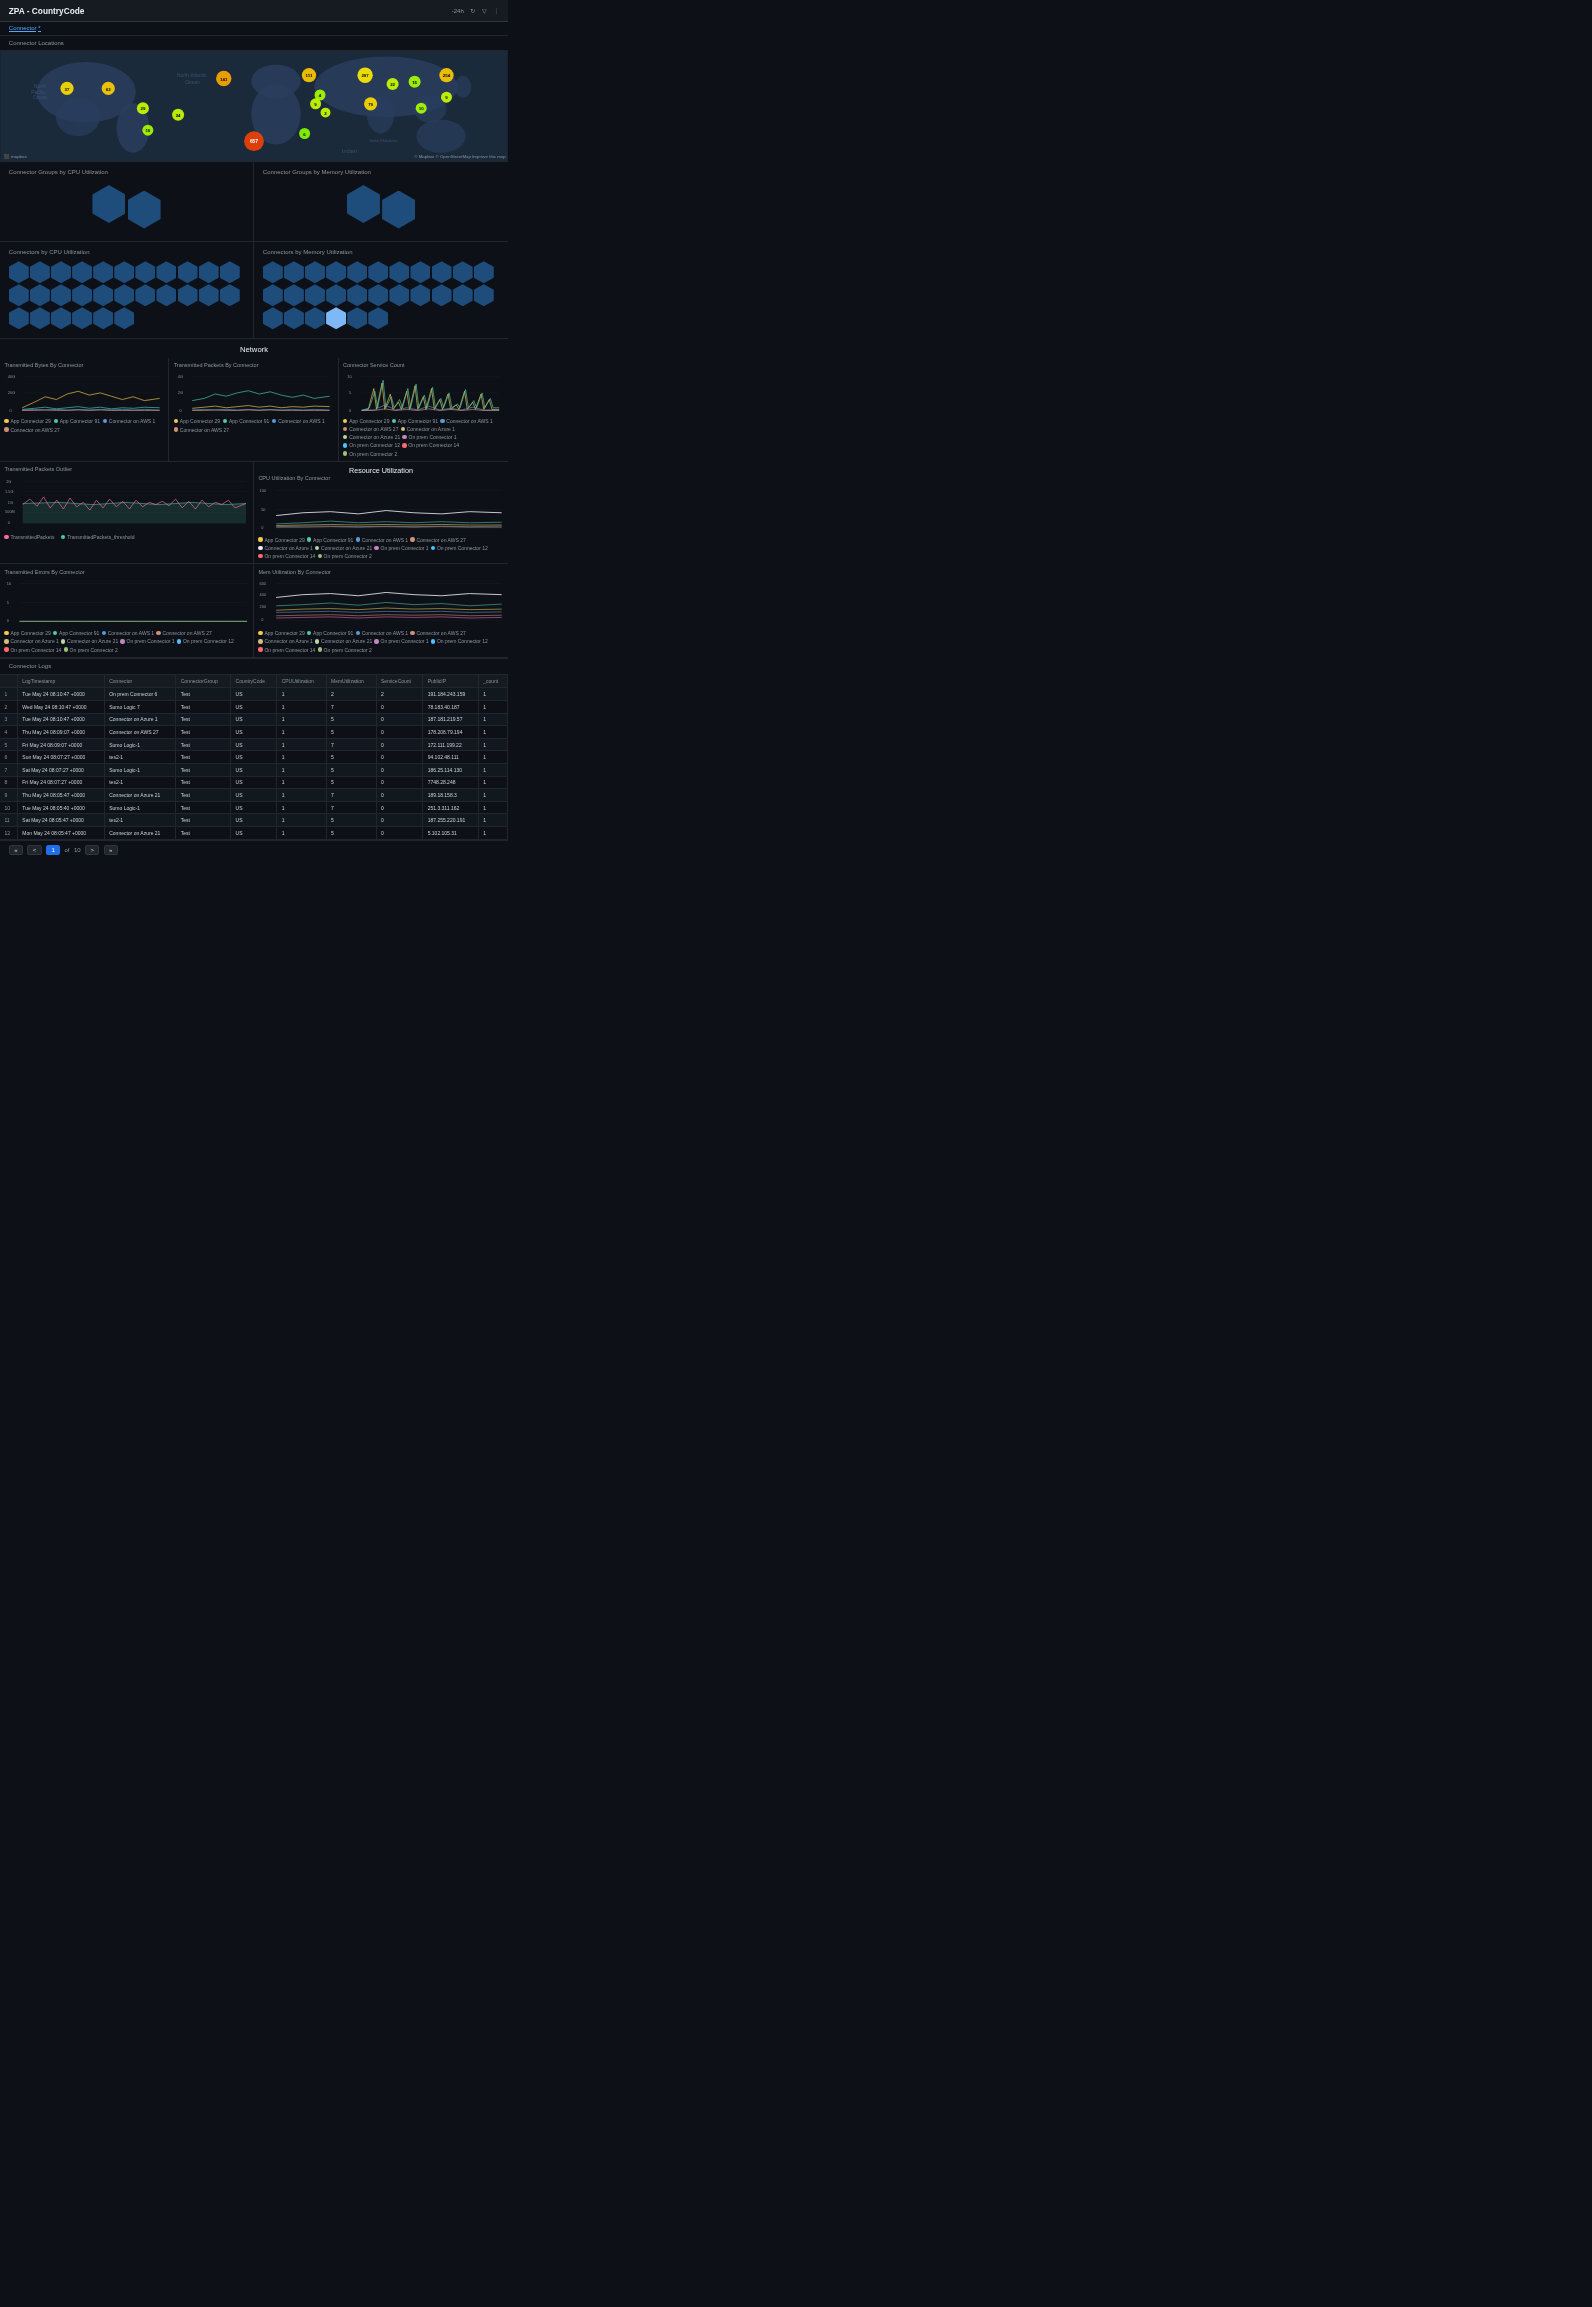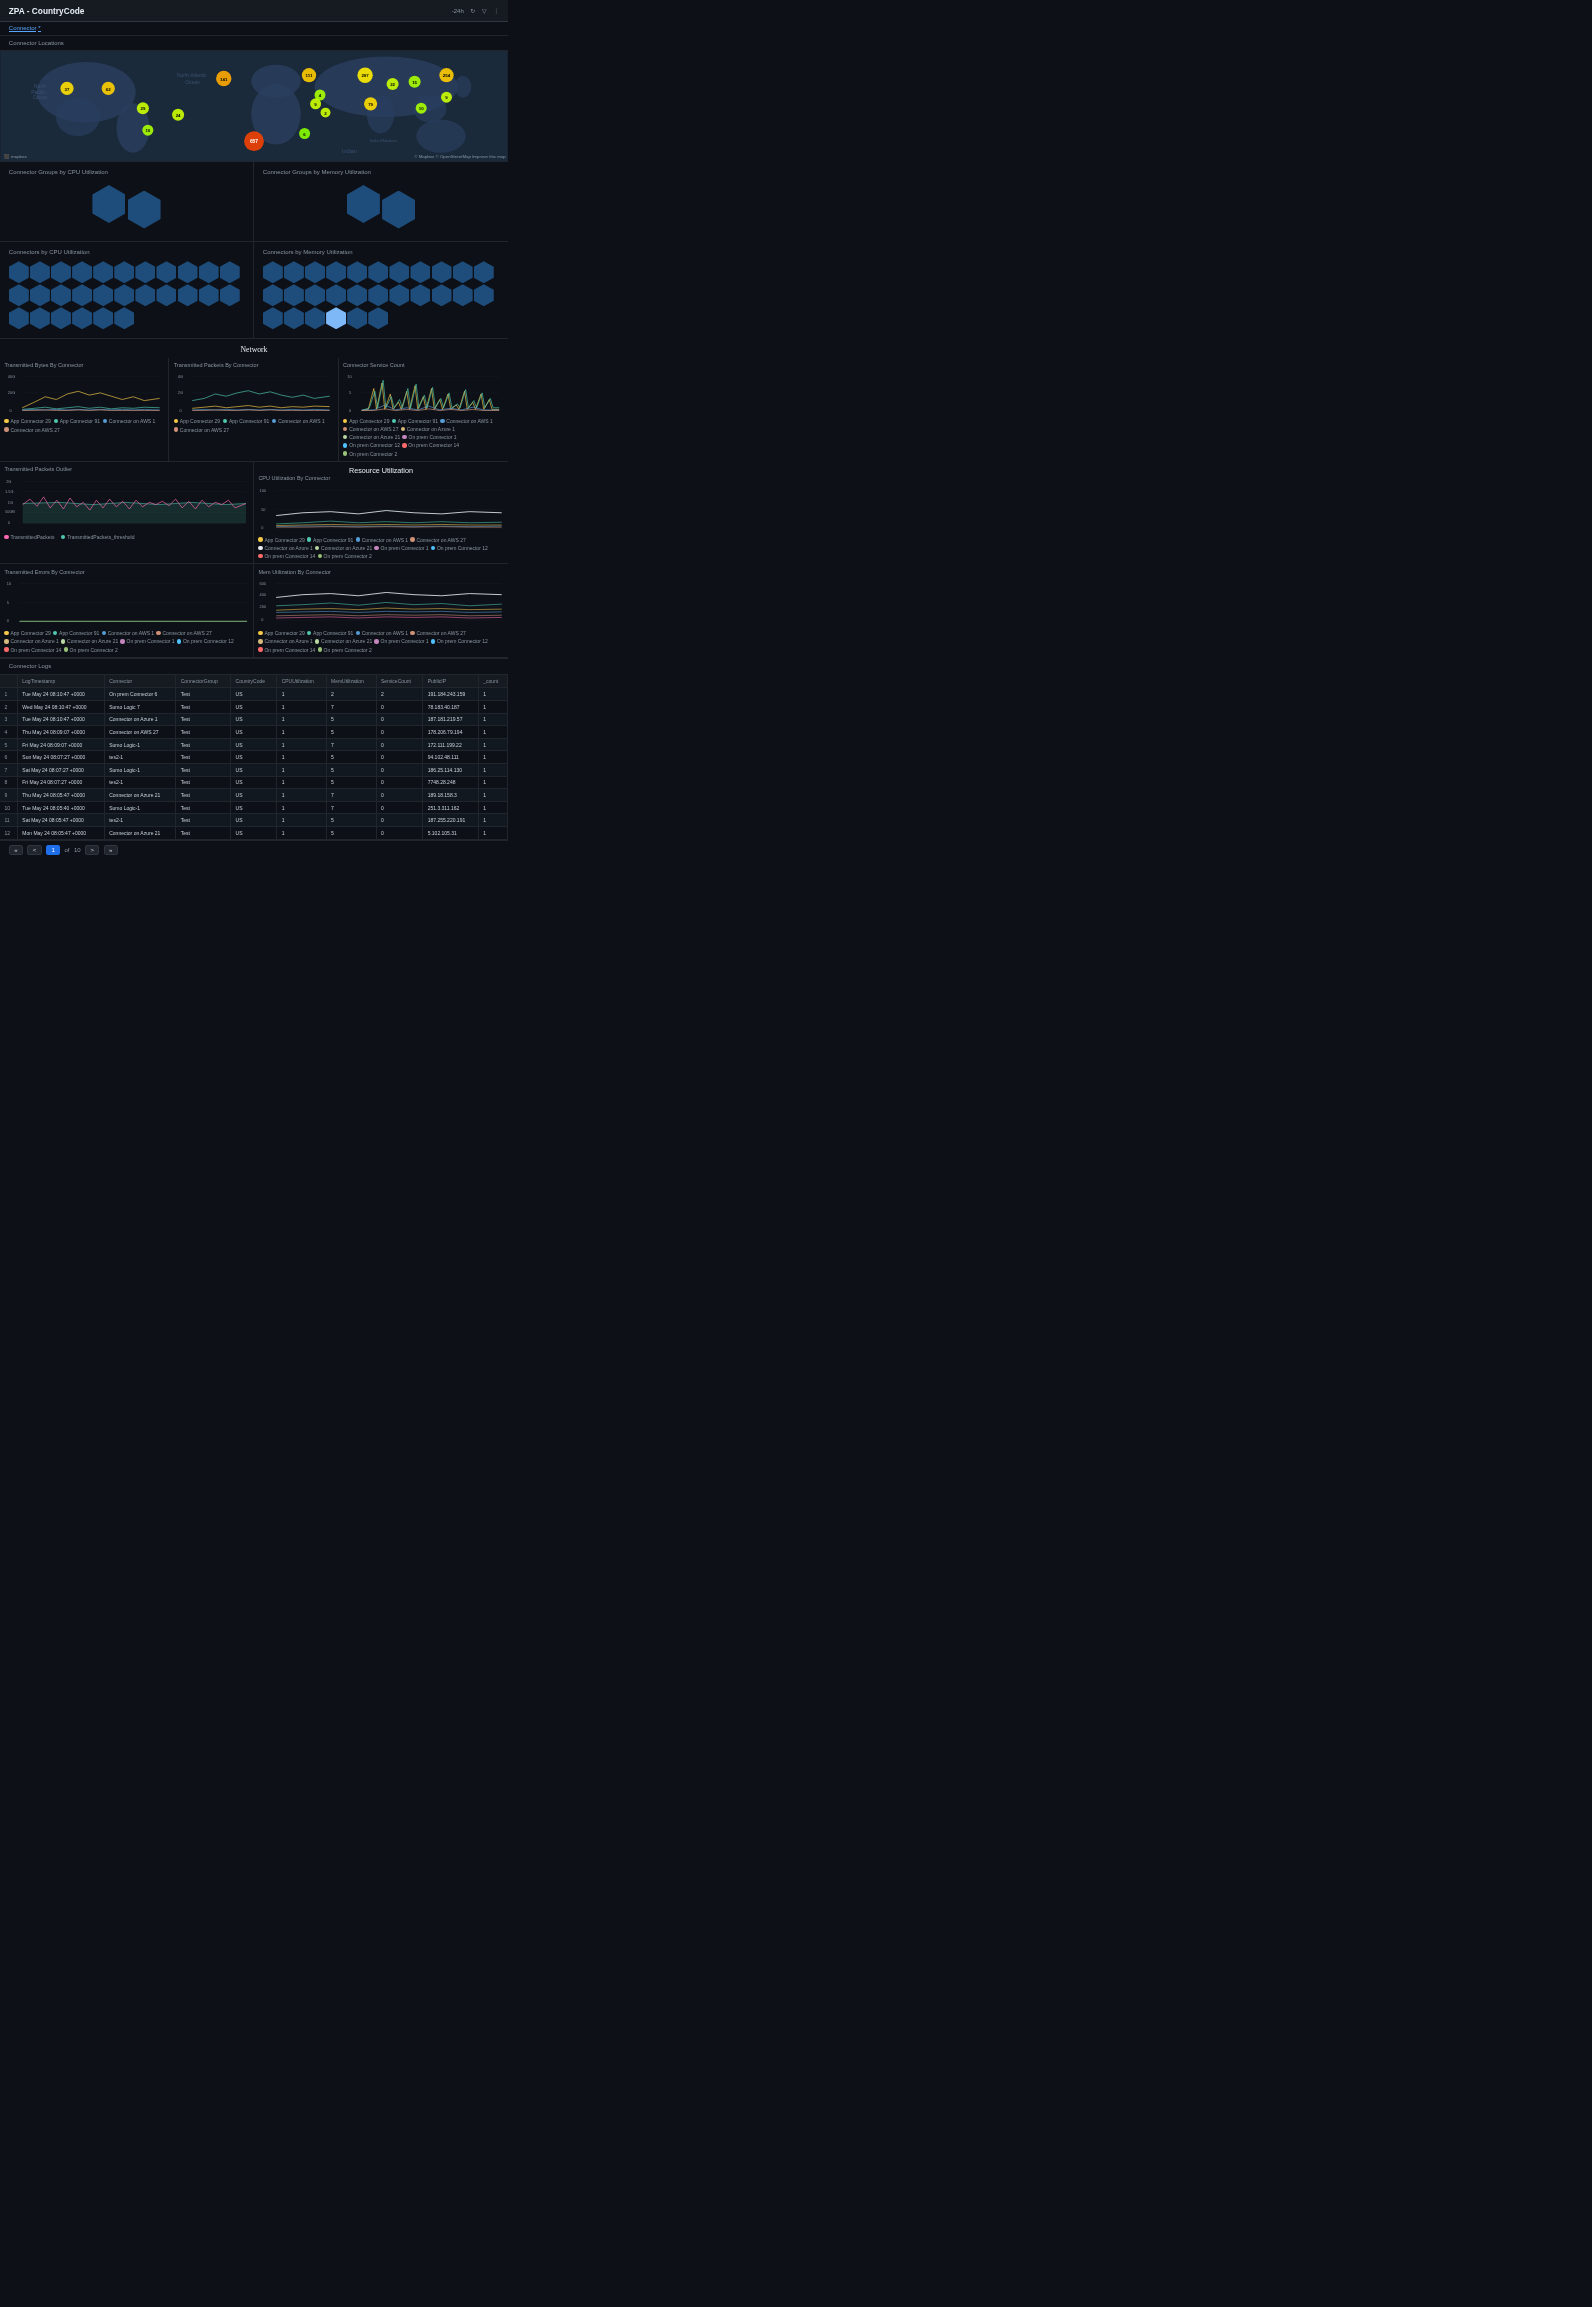--- a/index.html
+++ b/index.html
@@ -358,21 +358,21 @@
         <div class="hex"></div>
         <div class="hex"></div>
         <div class="hex hex-light"></div>
         <div class="hex"></div>
         <div class="hex"></div>
       </div>
   </div>
 </div>
 
 <div class="section">
-  <div style="padding:5.5px 8.8px 0;font-family:Liberation Serif, serif;">
+  <div style="padding:5.5px 8.8px 0;">
     <div class="network-title">Network</div>
   </div>
 
   <div style="display:grid;grid-template-columns:1fr 1fr 1fr;border-bottom:0.6px solid #21262d;">
 
     <div style="padding:4.4px;border-right:0.6px solid #21262d;">
       <div class="chart-col-title">Transmitted Bytes By Connector</div>
       <svg class="chart-svg" viewBox="0 0 280 80" style="font-size:11px">
         <text x="2" y="10" class="axis-text">40G</text>
         <text x="2" y="40" class="axis-text">20G</text>

